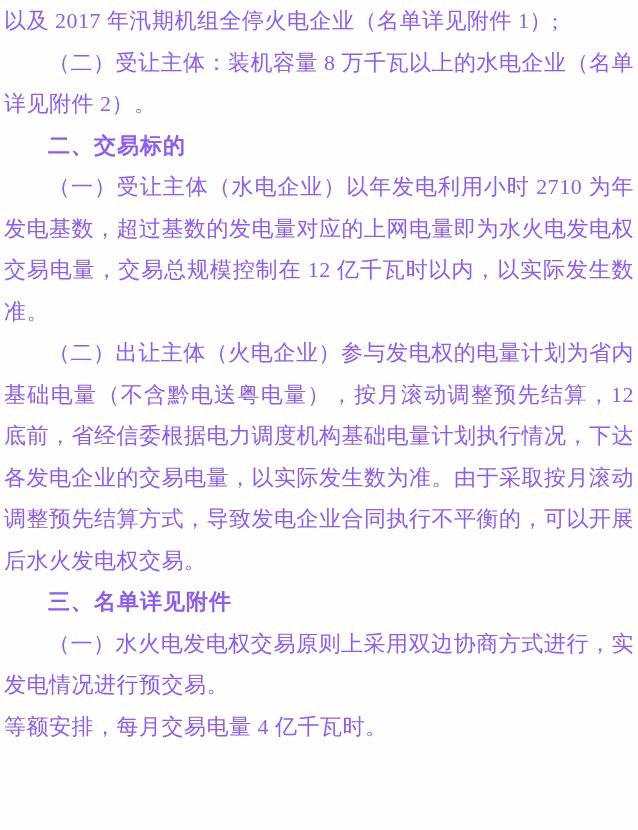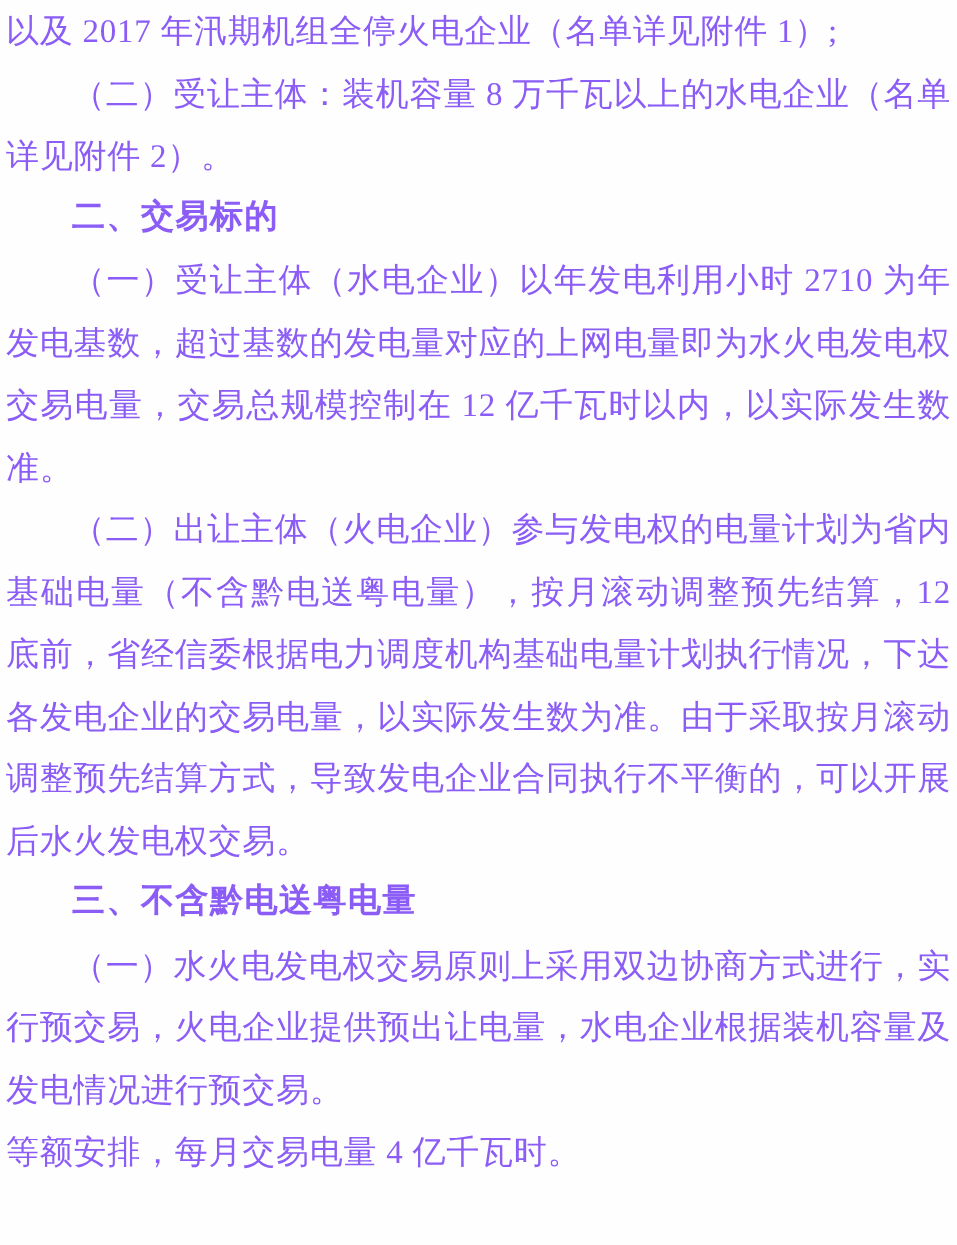--- a/index.html
+++ b/index.html
@@ -31,21 +31,21 @@
     text-align: justify;
     text-align-last: justify;
     text-justify: inter-character;
   }
   
   .ind {
     text-indent: 2em;
   }
   
   .hd {
-    font-family: Liberation Mono, monospace;
+    font-family: Liberation Sans, sans-serif;
     font-weight: 700;
     letter-spacing: 1px;
   }
 </style>
 </head>
 <body>
 
 <div class="page">
   <div class="ln">以及 2017 年汛期机组全停火电企业（名单详见附件 1）;</div>
   <div class="ln ind j">（二）受让主体：装机容量 8 万千瓦以上的水电企业（名单</div>
@@ -54,18 +54,17 @@
   <div class="ln ind j">（一）受让主体（水电企业）以年发电利用小时 2710 为年</div>
   <div class="ln j">发电基数，超过基数的发电量对应的上网电量即为水火电发电权</div>
   <div class="ln j">交易电量，交易总规模控制在 12 亿千瓦时以内，以实际发生数为</div>
   <div class="ln">准。</div>
   <div class="ln ind j">（二）出让主体（火电企业）参与发电权的电量计划为省内</div>
   <div class="ln j">基础电量（不含黔电送粤电量），按月滚动调整预先结算，12 月</div>
   <div class="ln j">底前，省经信委根据电力调度机构基础电量计划执行情况，下达</div>
   <div class="ln j">各发电企业的交易电量，以实际发生数为准。由于采取按月滚动</div>
   <div class="ln j">调整预先结算方式，导致发电企业合同执行不平衡的，可以开展事</div>
   <div class="ln">后水火发电权交易。</div>
-  <div class="ln ind hd">三、不含黔电送粤电量</div>
+  <div class="ln ind hd">三、名单详见附件</div>
   <div class="ln ind j">（一）水火电发电权交易原则上采用双边协商方式进行，实</div>
-  <div class="ln j">行预交易，火电企业提供预出让电量，水电企业根据装机容量及</div>
   <div class="ln">发电情况进行预交易。</div>
   <div class="ln">等额安排，每月交易电量 4 亿千瓦时。</div>
 </div>
 
 </body></html>

